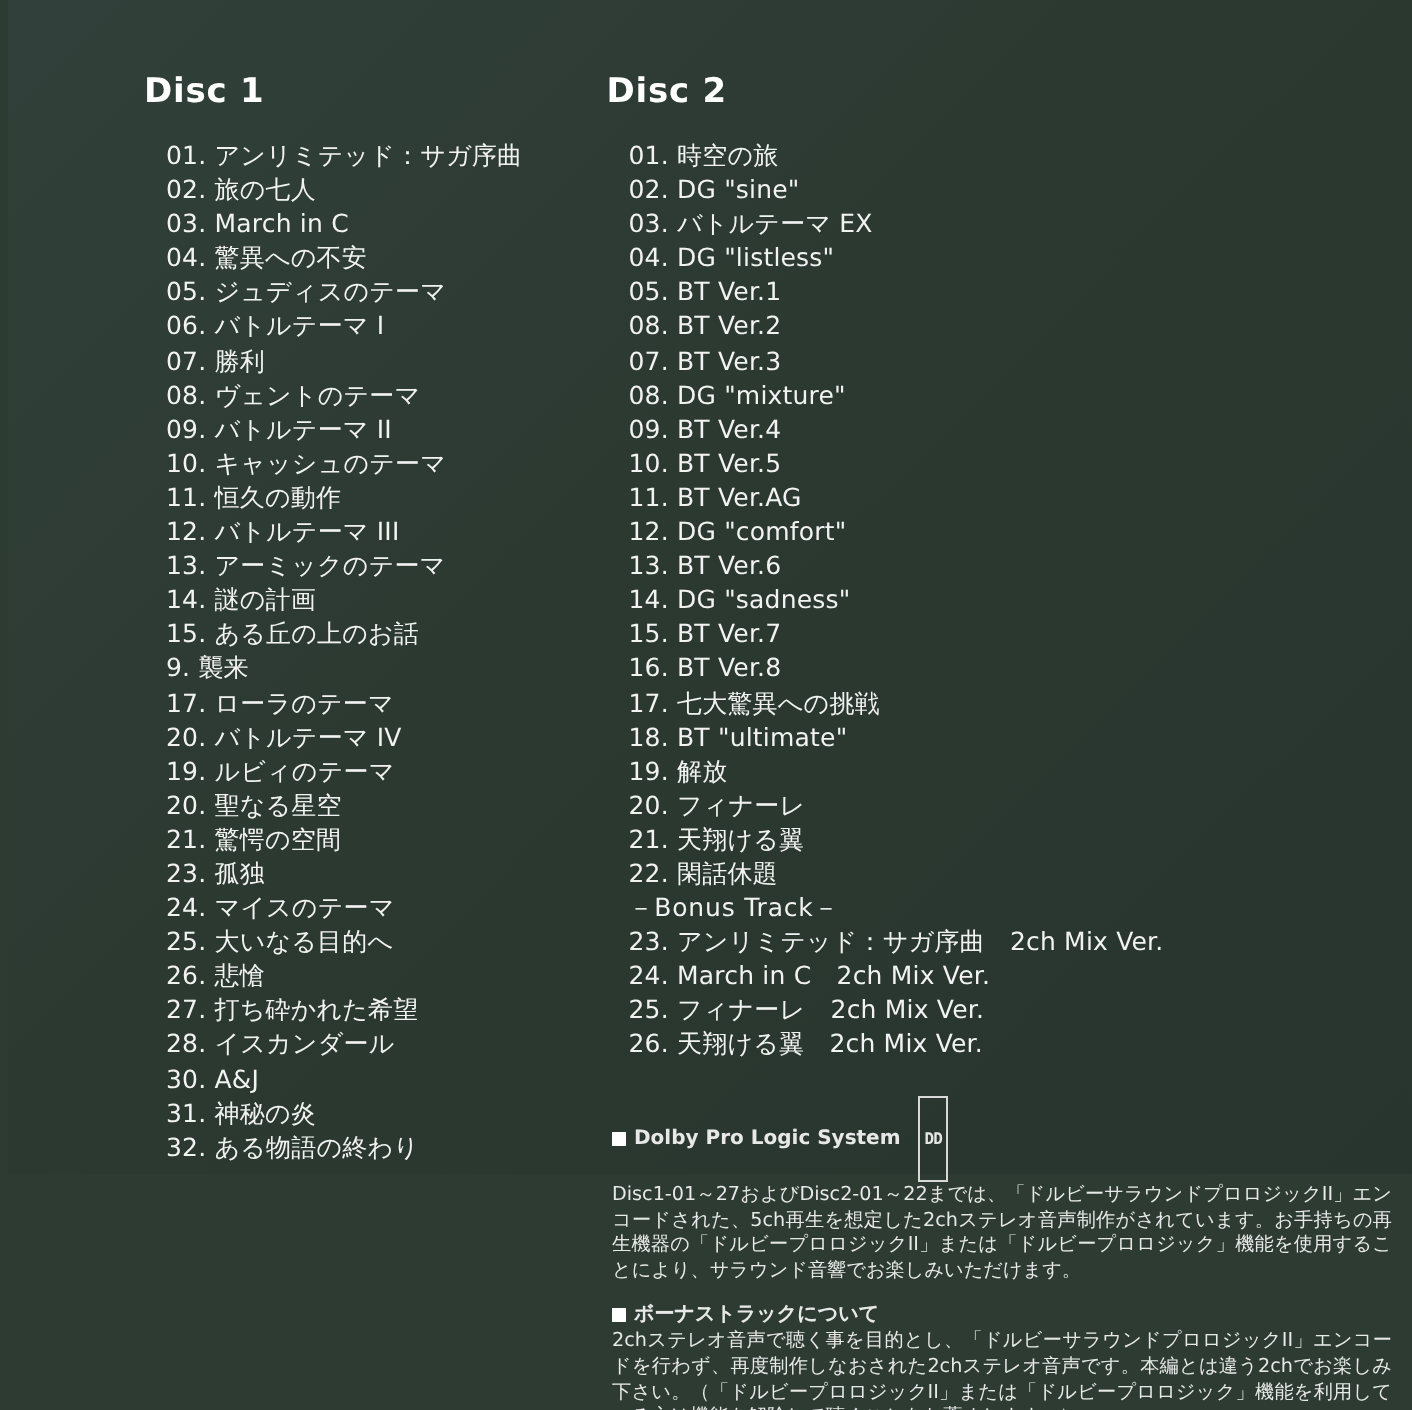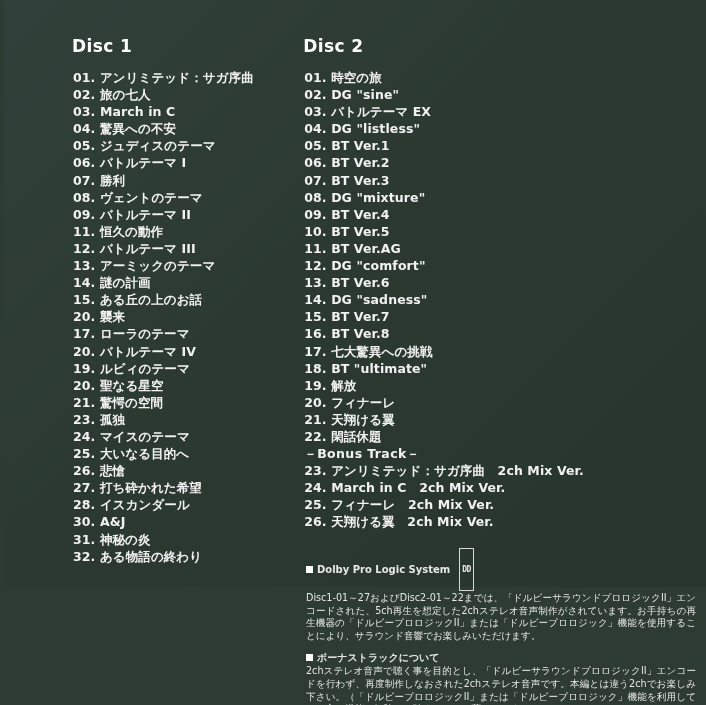--- a/index.html
+++ b/index.html
@@ -38,23 +38,22 @@
   }
   .disc-title {
     font-size: 17px;
     font-weight: bold;
     letter-spacing: 0.4px;
     margin: 0 0 13px 0;
     color: #ffffff;
   }
   ul.tracks {
     list-style: none;
-    margin: 1px;
+    margin: 11px;
     padding: 0;
-    font-weight: bold;
   }
   ul.tracks li {
     font-size: 12.5px;
     line-height: 17.1px;
     color: #f2f2f2;
     white-space: nowrap;
     letter-spacing: 0.1px;
   }
   ul.tracks li.bonus {
     letter-spacing: 0.4px;
@@ -114,26 +113,27 @@
       <ul class="tracks">
         <li>01. アンリミテッド：サガ序曲</li>
         <li>02. 旅の七人</li>
         <li>03. March in C</li>
         <li>04. 驚異への不安</li>
         <li>05. ジュディスのテーマ</li>
         <li>06. バトルテーマ I</li>
         <li>07. 勝利</li>
         <li>08. ヴェントのテーマ</li>
         <li>09. バトルテーマ II</li>
+        <li>10. キャッシュのテーマ</li>
         <li>11. 恒久の動作</li>
         <li>12. バトルテーマ III</li>
         <li>13. アーミックのテーマ</li>
         <li>14. 謎の計画</li>
         <li>15. ある丘の上のお話</li>
-        <li>20. 襲来</li>
+        <li>9. 襲来</li>
         <li>17. ローラのテーマ</li>
         <li>20. バトルテーマ IV</li>
         <li>19. ルビィのテーマ</li>
         <li>20. 聖なる星空</li>
         <li>21. 驚愕の空間</li>
         <li>23. 孤独</li>
         <li>24. マイスのテーマ</li>
         <li>25. 大いなる目的へ</li>
         <li>26. 悲愴</li>
         <li>27. 打ち砕かれた希望</li>
@@ -145,21 +145,21 @@
     </div>
 
     <div class="col col2">
       <h2 class="disc-title">Disc 2</h2>
       <ul class="tracks">
         <li>01. 時空の旅</li>
         <li>02. DG "sine"</li>
         <li>03. バトルテーマ EX</li>
         <li>04. DG "listless"</li>
         <li>05. BT Ver.1</li>
-        <li>06. BT Ver.2</li>
+        <li>08. BT Ver.2</li>
         <li>07. BT Ver.3</li>
         <li>08. DG "mixture"</li>
         <li>09. BT Ver.4</li>
         <li>10. BT Ver.5</li>
         <li>11. BT Ver.AG</li>
         <li>12. DG "comfort"</li>
         <li>13. BT Ver.6</li>
         <li>14. DG "sadness"</li>
         <li>15. BT Ver.7</li>
         <li>16. BT Ver.8</li>

